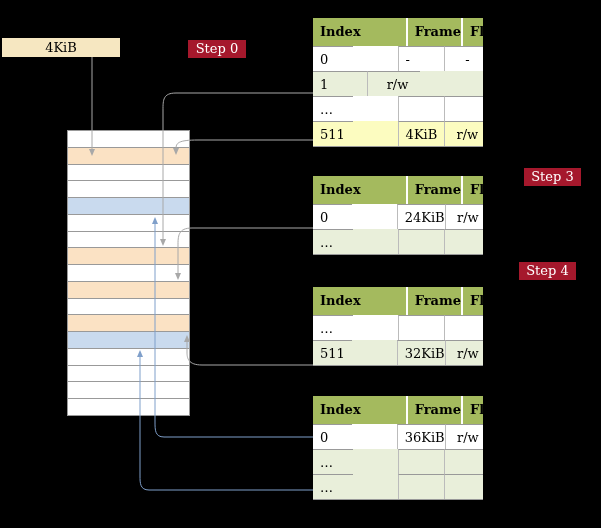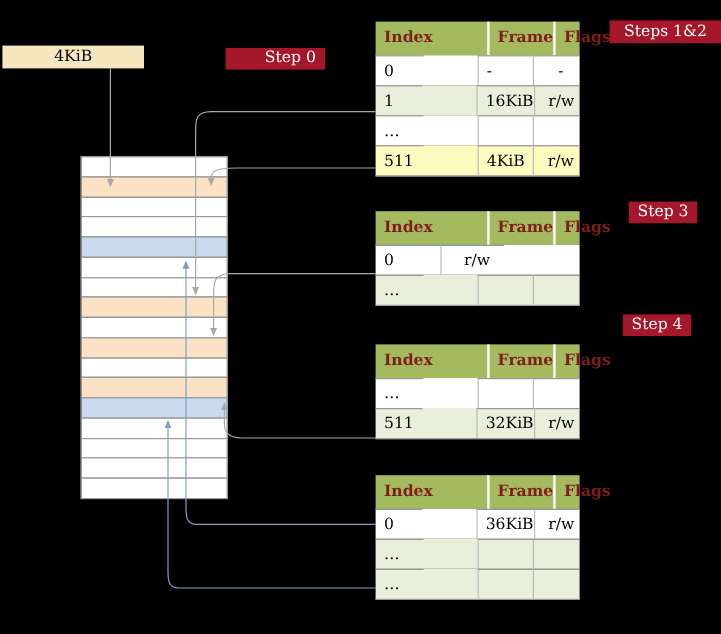--- a/index.html
+++ b/index.html
@@ -11,42 +11,42 @@
   .rootbox {
     position:absolute; left:2px; top:38px; width:118px; height:19px;
     background:#f6e7c1; color:#000; font-size:13px; line-height:19px;
     text-align:center; z-index:3;
   }
   
   .badge {
     position:absolute; background:#a5182c; color:#fff; font-size:13px;
     text-align:center; z-index:3;
   }
-  .badge-step0  { left:188px; top:40px;  width:58px; height:18px; line-height:18px;padding-left:25px; }
+  .badge-step0  { left:188px; top:40px;  width:58px; height:18px; line-height:18px; }
   .badge-steps12{ left:508px; top:17px;  width:93px; height:19px; line-height:19px; }
   .badge-step3  { left:524px; top:168px; width:57px; height:18px; line-height:18px; }
   .badge-step4  { left:519px; top:262px; width:57px; height:18px; line-height:18px; }
   
   .memcol {
     position:absolute; left:67px; top:130px; width:123px; height:286px;
     display:flex; flex-direction:column; border:1px solid #999;
     box-sizing:border-box; z-index:1;
   }
   .memrow { flex:1; border-top:1px solid #999; }
   .memrow:first-child { border-top:none; }
   .memrow[data-color="white"] { background:#ffffff; }
   .memrow[data-color="peach"] { background:#fbe2c4; }
   .memrow[data-color="blue"]  { background:#c9daee; }
   
   .ptable { position:absolute; width:170px; font-size:13px; z-index:3; }
   .ptable-1 { left:313px; top:18px;  }
   .ptable-2 { left:313px; top:176px; }
   .ptable-3 { left:313px; top:287px; }
   .ptable-4 { left:313px; top:396px; }
-  .hrow { display:flex; background:#a4ba5e; color:#7f1d1d; font-weight:bold; }
+  .hrow { display:flex; background:#a4ba5e; color:#000000; font-weight:bold; }
   .hcell {
     box-sizing:border-box; height:28px; line-height:18px;
     padding:5px 0 5px 7px; border-left:2px solid #fff;
   }
   .hcell:first-child { border-left:none; }
   .c1 { width:54px; } .c2 { width:63px;margin-left:45px; } .c3 { width:53px;text-align:center; }
   .brow { display:flex; background:#fff; color:#000; }
   .brow[data-hl="green"]  { background:#e9efda; }
   .brow[data-hl="yellow"] { background:#fcfcc0; }
   .ptable .brow:last-child { border-bottom:1px solid #999; }
@@ -97,38 +97,36 @@
     <path d="M313,140 L198,140 C178,140 176,143 176,149" stroke="#a8a8a8" stroke-width="1" fill="none" marker-end="url(#ag)"></path>
     <path d="M313,228 L192,228 C178,228 178,236 178,246 L178,274" stroke="#a8a8a8" stroke-width="1" fill="none" marker-end="url(#ag)"></path>
     <path d="M313,365 L202,365 C188,365 187,358 187,352 L187,341" stroke="#a8a8a8" stroke-width="1" fill="none" marker-end="url(#ag)"></path>
     <path d="M313,437 L164,437 C155,437 155,430 155,422 L155,223" stroke="#7f9fca" stroke-width="1" fill="none" marker-end="url(#ab)"></path>
     <path d="M313,490 L149,490 C140,490 140,483 140,476 L140,356" stroke="#7f9fca" stroke-width="1" fill="none" marker-end="url(#ab)"></path>
   </svg>
 
   <div class="rootbox">4KiB</div>
 
   <div class="badge badge-step0">Step 0</div>
-  <div class="badge badge-steps12">Steps 1&amp;2</div>
   <div class="badge badge-step3">Step 3</div>
   <div class="badge badge-step4">Step 4</div>
 
   <div class="ptable ptable-1">
     <div class="hrow">
       <div class="hcell c1">Index</div>
       <div class="hcell c2">Frame</div>
       <div class="hcell c3">Flags</div>
     </div>
     <div class="brow" data-hl="white">
       <div class="bcell c1">0</div>
       <div class="bcell c2">-</div>
       <div class="bcell c3">-</div>
     </div>
     <div class="brow" data-hl="green">
       <div class="bcell c1">1</div>
-      <div class="bcell c2">16KiB</div>
       <div class="bcell c3">r/w</div>
     </div>
     <div class="brow" data-hl="white">
       <div class="bcell c1">…</div>
       <div class="bcell c2"></div>
       <div class="bcell c3"></div>
     </div>
     <div class="brow" data-hl="yellow">
       <div class="bcell c1">511</div>
       <div class="bcell c2">4KiB</div>
@@ -137,20 +135,21 @@
   </div>
 
   <div class="ptable ptable-2">
     <div class="hrow">
       <div class="hcell c1">Index</div>
       <div class="hcell c2">Frame</div>
       <div class="hcell c3">Flags</div>
     </div>
     <div class="brow" data-hl="white">
       <div class="bcell c1">0</div>
+      <div class="bcell c2">24KiB</div>
       <div class="bcell c3">r/w</div>
     </div>
     <div class="brow" data-hl="green">
       <div class="bcell c1">…</div>
       <div class="bcell c2"></div>
       <div class="bcell c3"></div>
     </div>
   </div>
 
   <div class="ptable ptable-3">

